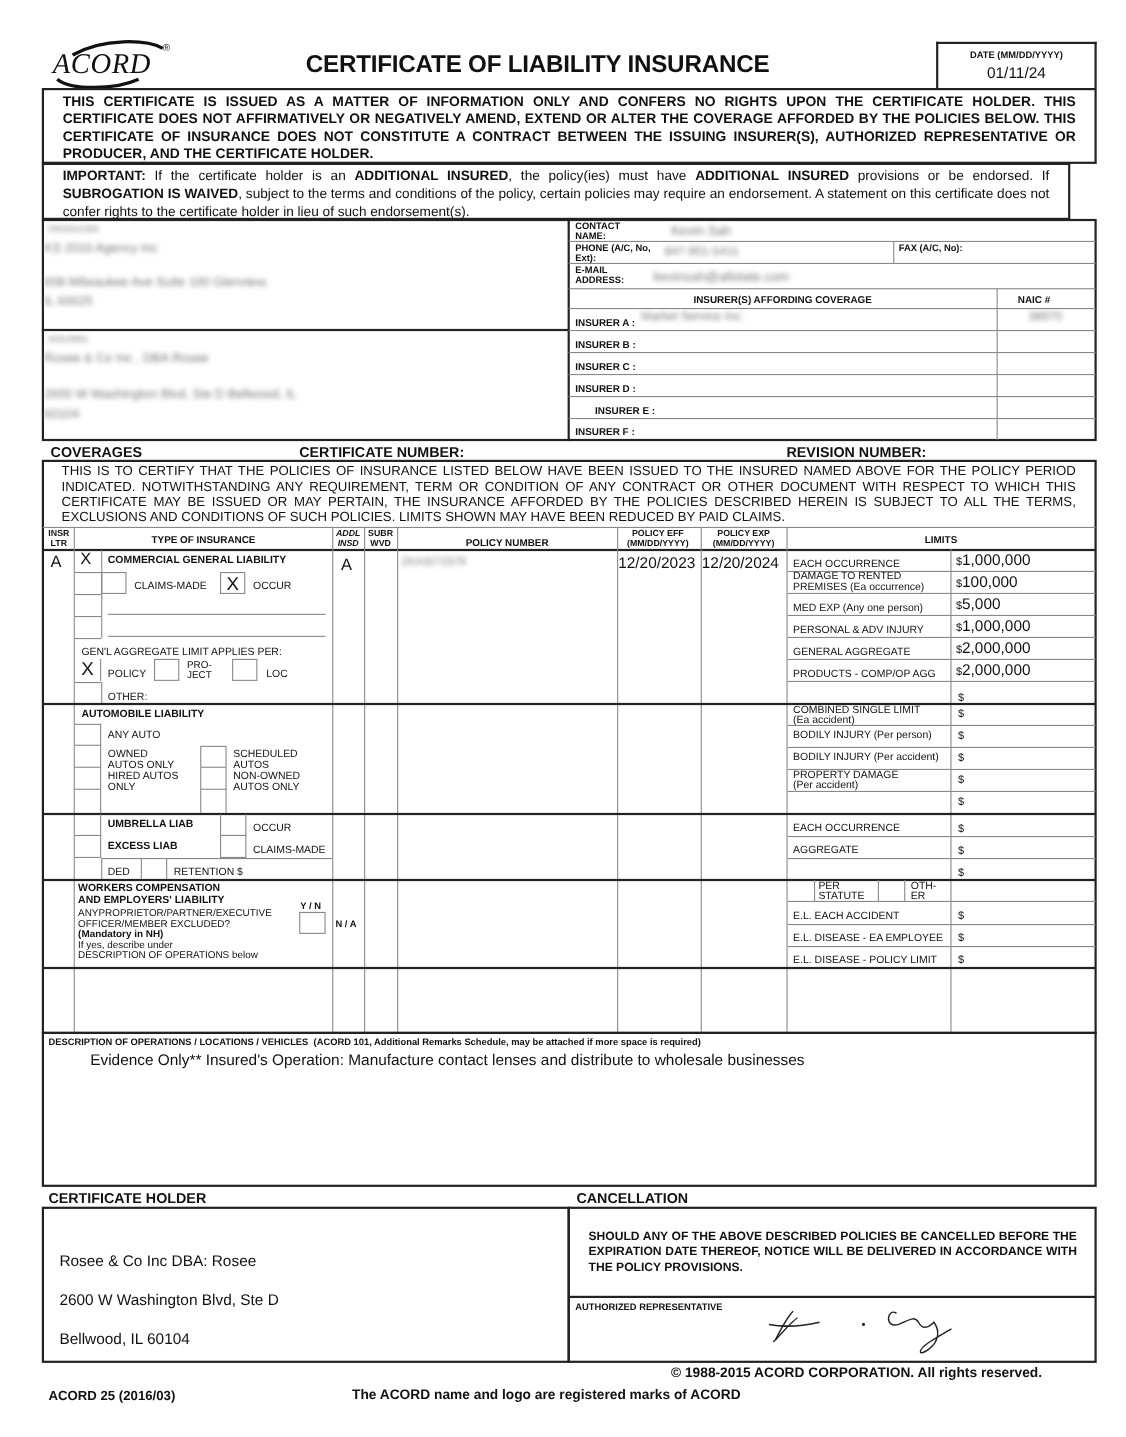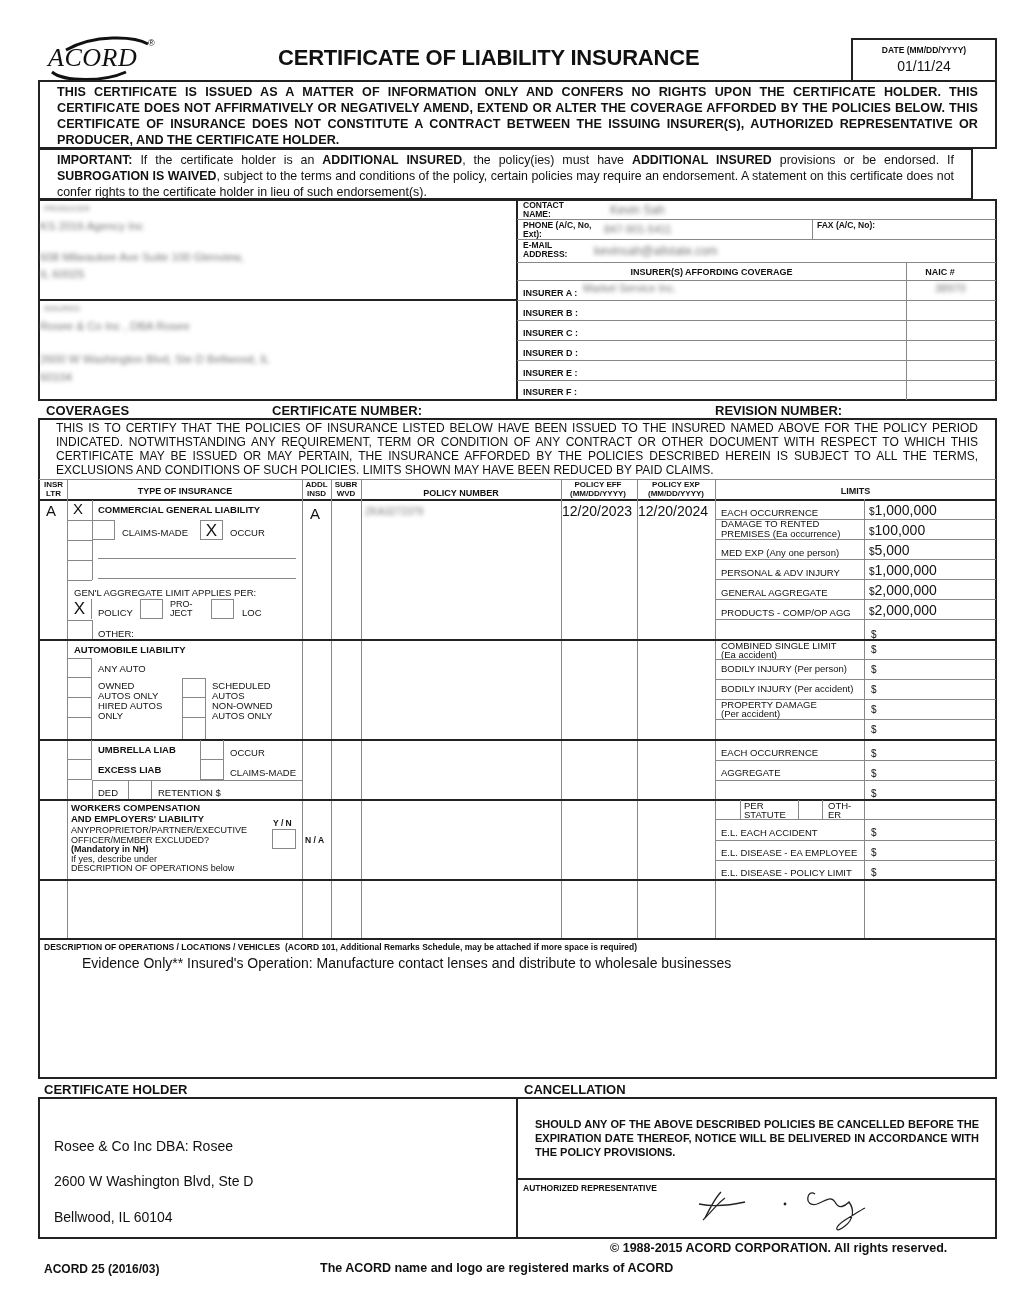--- a/index.html
+++ b/index.html
@@ -100,21 +100,21 @@
   <div class="abs" style="left:517px;top:320px;width:479px;height:20px;padding-left:24px;">
     <span class="abs tiny" style="left:6px;top:9px;font-size:9px;">INSURER C :</span>
     <span class="abs" style="left:66px;top:2px;font-size:11px;"></span>
   </div>
   <div class="hl" style="left:517px;top:340px;width:479px;"></div>
   <div class="abs" style="left:517px;top:340px;width:479px;height:20px;">
     <span class="abs tiny" style="left:6px;top:9px;font-size:9px;">INSURER D :</span>
     <span class="abs" style="left:66px;top:2px;font-size:11px;"></span>
   </div>
   <div class="hl" style="left:517px;top:360px;width:479px;"></div>
-  <div class="abs" style="left:517px;top:360px;width:384px;height:20px;">
+  <div class="abs" style="left:535px;top:360px;width:384px;height:20px;">
     <span class="abs tiny" style="left:6px;top:9px;font-size:9px;">INSURER E :</span>
     <span class="abs" style="left:66px;top:2px;font-size:11px;"></span>
   </div>
   <div class="hl" style="left:517px;top:380px;width:479px;"></div>
   <div class="abs" style="left:517px;top:380px;width:479px;height:20px;">
     <span class="abs tiny" style="left:6px;top:8px;font-size:9px;">INSURER F :</span>
     <span class="abs" style="left:66px;top:2px;font-size:11px;"></span>
   </div>
 </div>
 
@@ -125,21 +125,21 @@
 <div class="abs" style="left:860px;top:403px;font-size:13px;"></div>
 
 <div class="box" style="left:38px;top:418px;width:959px;height:522px;"></div>
 <div class="abs cond" style="left:56px;top:421px;width:922px;font-size:12px;line-height:14px;text-align:justify;">THIS IS TO CERTIFY THAT THE POLICIES OF INSURANCE LISTED BELOW HAVE BEEN ISSUED TO THE INSURED NAMED ABOVE FOR THE POLICY PERIOD INDICATED. NOTWITHSTANDING ANY REQUIREMENT, TERM OR CONDITION OF ANY CONTRACT OR OTHER DOCUMENT WITH RESPECT TO WHICH THIS CERTIFICATE MAY BE ISSUED OR MAY PERTAIN, THE INSURANCE AFFORDED BY THE POLICIES DESCRIBED HEREIN IS SUBJECT TO ALL THE TERMS, EXCLUSIONS AND CONDITIONS OF SUCH POLICIES. LIMITS SHOWN MAY HAVE BEEN REDUCED BY PAID CLAIMS.</div>
 
 <div class="hl" style="left:39px;top:479px;width:957px;"></div>
 <div class="hl dark" style="left:39px;top:499px;width:957px;"></div>
 
 <div class="abs tiny" style="left:40px;top:480px;width:27px;text-align:center;font-size:8px;">INSR LTR</div>
 <div class="abs tiny" style="left:68px;top:487px;width:234px;text-align:center;font-size:9px;">TYPE OF INSURANCE</div>
-<div class="abs tiny" style="left:302px;top:480px;width:29px;text-align:center;font-size:8px;">ADDL INSD</div>
+<div class="abs tiny" style="left:302px;top:480px;width:29px;text-align:center;font-size:8px;font-style:italic;">ADDL INSD</div>
 <div class="abs tiny" style="left:331px;top:480px;width:30px;text-align:center;font-size:8px;">SUBR WVD</div>
 <div class="abs tiny" style="left:361px;top:489px;width:200px;text-align:center;font-size:9px;">POLICY NUMBER</div>
 <div class="abs tiny" style="left:562px;top:480px;width:72px;text-align:center;font-size:8px;">POLICY EFF (MM/DD/YYYY)</div>
 <div class="abs tiny" style="left:638px;top:480px;width:76px;text-align:center;font-size:8px;">POLICY EXP (MM/DD/YYYY)</div>
 <div class="abs tiny" style="left:715px;top:487px;width:281px;text-align:center;font-size:9px;">LIMITS</div>
 
 <div class="vl" style="left:67px;top:479px;height:460px;"></div>
 <div class="vl" style="left:302px;top:479px;height:460px;"></div>
 <div class="vl" style="left:331px;top:479px;height:460px;"></div>
 <div class="vl" style="left:361px;top:479px;height:460px;"></div>

